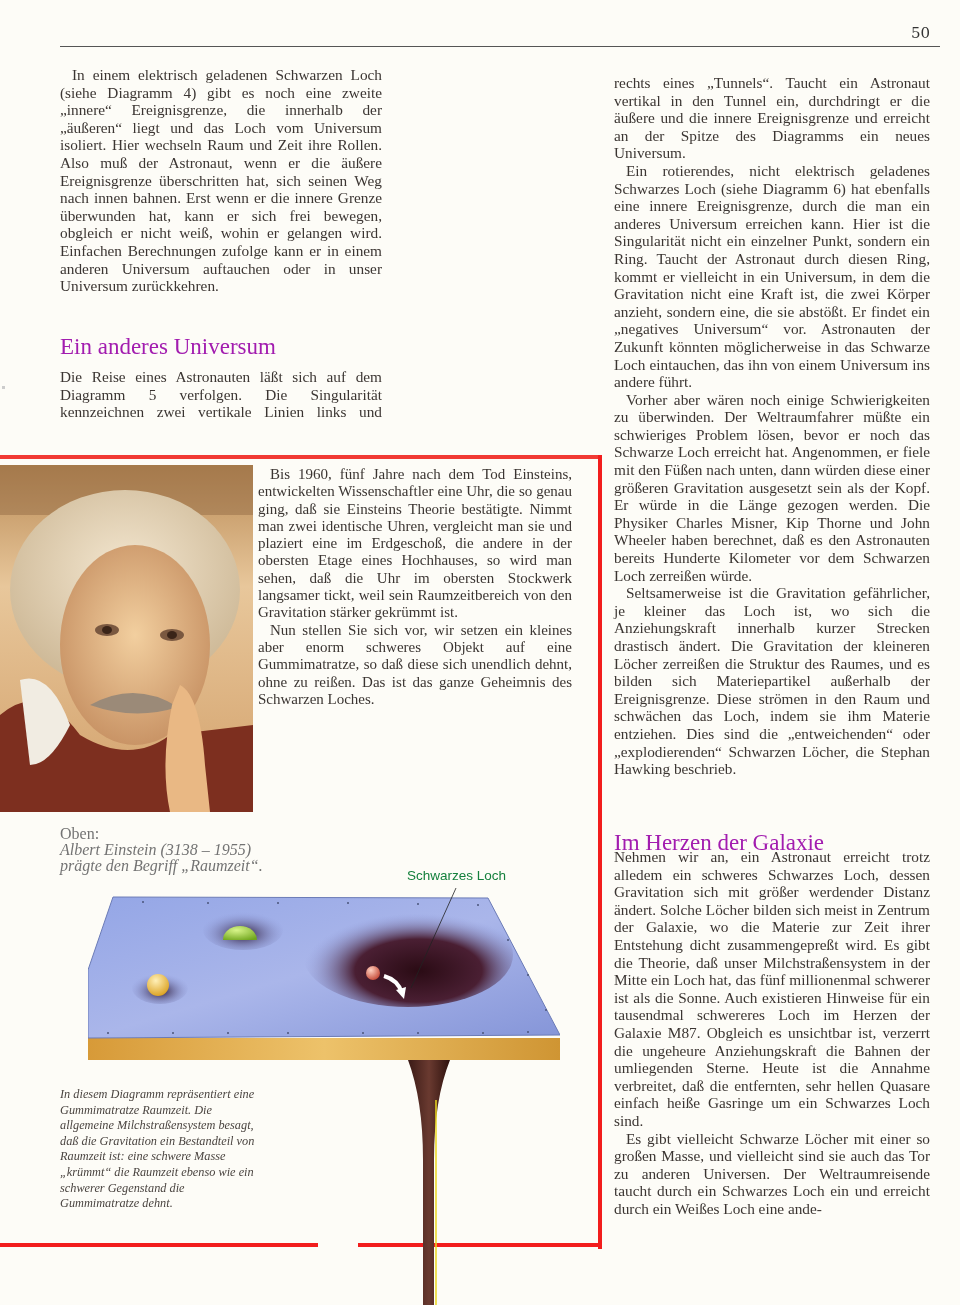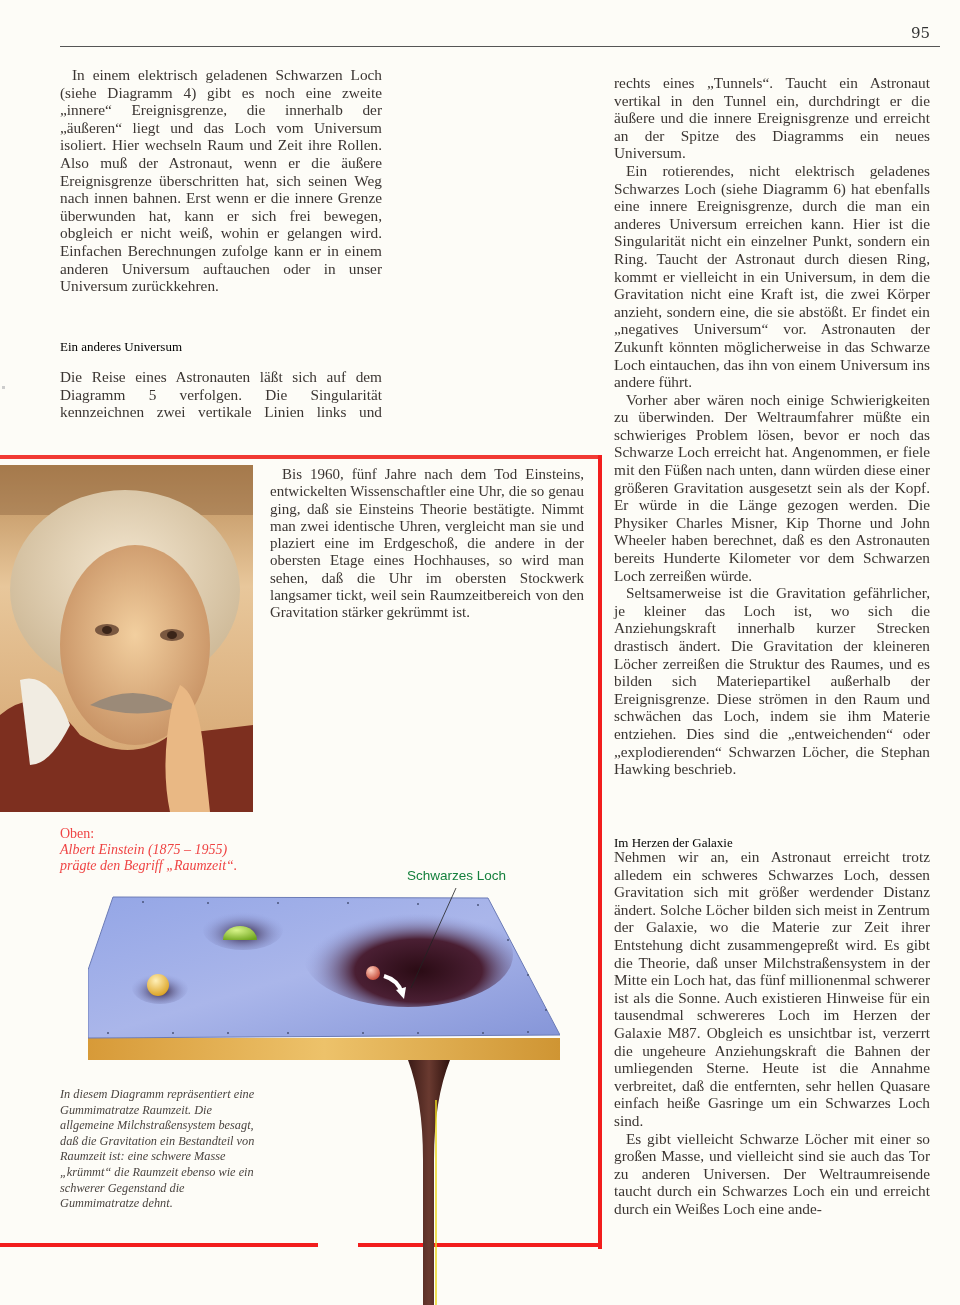--- a/index.html
+++ b/index.html
@@ -4,44 +4,44 @@
 <style>
   html,body{margin:0;padding:0;}
   body{width:960px;height:1305px;background:#fdfcf7;position:relative;overflow:hidden;
        font-family:"DejaVu Serif","Liberation Serif",serif;color:#2a2622;}
   .abs{position:absolute;}
   .page-num{right:30px;top:24px;font-size:15px;color:#333;}
   .rule{left:60px;top:46px;width:880px;height:1px;background:#555;}
   .col{font-family:"Liberation Serif",serif;font-size:15.3px;line-height:17.6px;text-align:justify;hyphens:none;color:#3b3532;}
   .col p{margin:0;text-indent:0;}
   .col p.ind{text-indent:12px;}
-  .col h2{font-family:"Liberation Serif",serif;font-size:13px;font-weight:normal;margin:0;color:#000000;}
+  .col h2{font-family:"Liberation Serif",serif;font-size:23px;font-weight:normal;margin:0;color:#a21caf;}
   .colL{left:60px;top:66px;width:322px;}
   .colR{left:614px;top:66px;width:316px;margin-top:8px;}
   .h-left{left:60px;top:338px;}
   .colL2{left:60px;top:368px;width:322px;}
   .h-right{left:614px;top:834px;}
   .colR3{left:614px;top:848px;width:316px;}
   .frame-top{left:0;top:455px;width:600px;height:4px;background:#f13a34;}
   .frame-right{left:598px;top:455px;width:4px;height:794px;background:#f21d1d;}
   .frame-bot-l{left:0;top:1243px;width:318px;height:4px;background:#f21d1d;}
   .frame-bot-r{left:358px;top:1243px;width:244px;height:4px;background:#f21d1d;}
   .photo{left:0;top:465px;width:253px;height:347px;overflow:hidden;}
-  .colM{left:258px;top:466px;width:314px;font-size:15px;line-height:17.3px;margin-left:12px;}
-  .caption-top{left:60px;top:826px;font-family:"Liberation Serif",serif;font-size:14px;line-height:16px;color:#ef4444;}
+  .colM{left:258px;top:466px;width:314px;font-size:15px;line-height:17.3px;}
+  .caption-top{left:60px;top:826px;font-family:"Liberation Serif",serif;font-size:16px;line-height:16px;color:#737373;}
   .caption-top .it{font-style:italic;}
   .caption-bot{left:60px;top:1087px;width:200px;font-family:"Liberation Serif",serif;font-style:italic;font-size:12.3px;line-height:15.6px;color:#4a4440;}
   .diagram{left:88px;top:860px;width:472px;height:445px;}
   .diag-label{left:407px;top:868px;font-family:"Liberation Sans",sans-serif;font-size:13.5px;color:#15803d;}
   .margin-mark{left:2px;top:386px;width:3px;height:3px;background:#ccc;}
 </style>
 </head>
 <body>
 
-<div class="abs page-num">95</div>
+<div class="abs page-num">50</div>
 <div class="abs rule"></div>
 
 <div class="abs col colL">
   <p class="ind">In einem elektrisch geladenen Schwarzen Loch (siehe Diagramm 4) gibt es noch eine zweite „innere“ Ereignisgrenze, die innerhalb der „äußeren“ liegt und das Loch vom Universum isoliert. Hier wechseln Raum und Zeit ihre Rollen. Also muß der Astronaut, wenn er die äußere Ereignisgrenze überschritten hat, sich seinen Weg nach innen bahnen. Erst wenn er die innere Grenze überwunden hat, kann er sich frei bewegen, obgleich er nicht weiß, wohin er gelangen wird. Einfachen Berechnungen zufolge kann er in einem anderen Universum auftauchen oder in unser Universum zurückkehren.</p>
 </div>
 <div class="abs col h-left">
   <h2>Ein anderes Universum</h2>
 </div>
 <div class="abs col colL2" style="height:54px;overflow:hidden;">
   <p style="text-align-last:justify;">Die Reise eines Astronauten läßt sich auf dem Diagramm 5 verfolgen. Die Singularität kennzeichnen zwei vertikale Linien links und</p>
@@ -94,25 +94,26 @@
     <ellipse cx="172" cy="170" rx="5" ry="4" fill="#3a2418"></ellipse>
     <path d="M90 240 Q135 215 178 242 Q135 256 90 240Z" fill="#9b8a78"></path>
     <path d="M0 250 Q40 215 80 270 Q130 300 170 270 L253 260 L253 347 L0 347Z" fill="#7d2f1f"></path>
     <path d="M20 215 Q50 205 70 260 Q50 300 30 300Z" fill="#f1ece2"></path>
     <path d="M180 220 Q200 230 205 300 L210 347 L170 347 Q160 300 172 240Z" fill="#e9b884"></path>
   </svg>
 </div>
 
 <div class="abs col colM">
   <p class="ind">Bis 1960, fünf Jahre nach dem Tod Einsteins, entwickelten Wissenschaftler eine Uhr, die so genau ging, daß sie Einsteins Theorie bestätigte. Nimmt man zwei identische Uhren, vergleicht man sie und plaziert eine im Erdgeschoß, die andere in der obersten Etage eines Hochhauses, so wird man sehen, daß die Uhr im obersten Stockwerk langsamer tickt, weil sein Raumzeitbereich von den Gravitation stärker gekrümmt ist.</p>
+  <p class="ind">Nun stellen Sie sich vor, wir setzen ein kleines aber enorm schweres Objekt auf eine Gummimatratze, so daß diese sich unendlich dehnt, ohne zu reißen. Das ist das ganze Geheimnis des Schwarzen Loches.</p>
 </div>
 
 <div class="abs caption-top">
   <div>Oben:</div>
-  <div class="it">Albert Einstein (1875 – 1955)</div>
+  <div class="it">Albert Einstein (3138 – 1955)</div>
   <div class="it">prägte den Begriff „Raumzeit“.</div>
 </div>
 
 <div class="abs diagram">
   <svg width="472" height="445" viewBox="0 0 472 445">
     <defs>
       <linearGradient id="sheet" x1="0" y1="0" x2="1" y2="1">
         <stop offset="0" stop-color="#94a6e6"></stop>
         <stop offset="0.5" stop-color="#aab6ea"></stop>
         <stop offset="1" stop-color="#8595d8"></stop>

